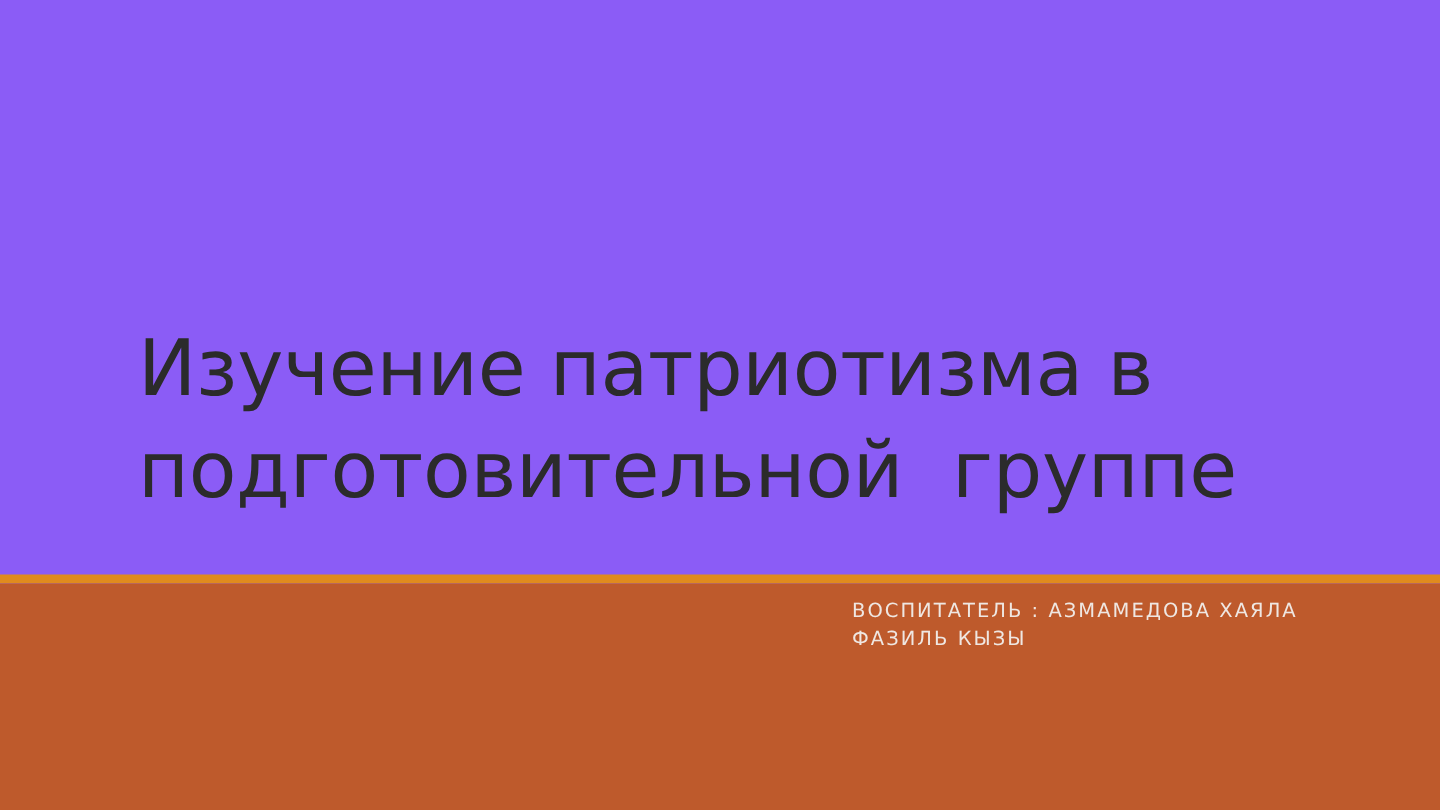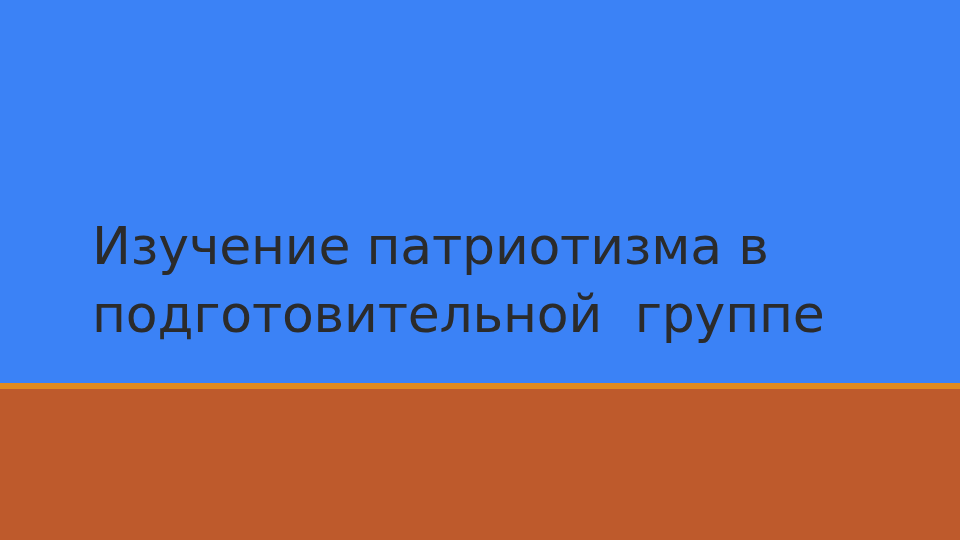--- a/index.html
+++ b/index.html
@@ -11,21 +11,21 @@
     height: 540px;
     overflow: hidden;
     background: #ffffff;
     font-family: "DejaVu Sans", sans-serif;
   }
 
   .slide {
     position: relative;
     width: 960px;
     height: 540px;
-    background: #3b82f6;
+    background: #8b5cf6;
     overflow: hidden;
   }
 
   
   .title-block {
     position: absolute;
     left: 92px;
     top: 212px;
     width: 790px;
   }
@@ -86,14 +86,17 @@
 <div class="slide">
 
   <div class="title-block">
     <h1 class="slide-title">Изучение патриотизма в подготовительной  группе</h1>
   </div>
 
   <div class="accent-stripe"></div>
 
   <div class="band"></div>
 
+  <div class="subtitle-block">
+    <p class="slide-subtitle">ВОСПИТАТЕЛЬ : АЗМАМЕДОВА ХАЯЛА ФАЗИЛЬ КЫЗЫ</p>
+  </div>
 
 </div>
 
 </body></html>

